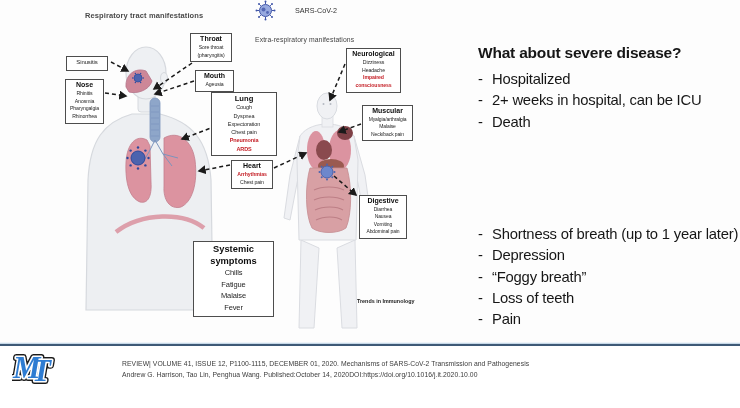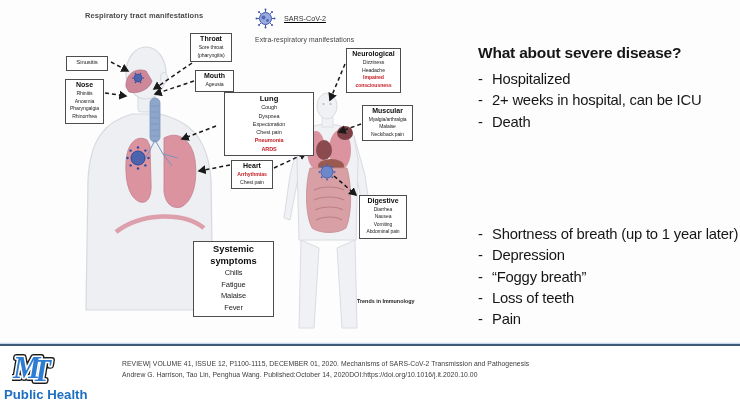--- a/index.html
+++ b/index.html
@@ -2,34 +2,34 @@
 <html><head>
 <meta charset="utf-8">
 <style>
   html,body{margin:0;padding:0;background:#ffffff;}
   #slide{position:relative;width:740px;height:408px;background:#fdfdfd;overflow:hidden;
          font-family:"Liberation Sans",sans-serif;}
   
   .dg-title{position:absolute;font-size:7.5px;font-weight:600;color:#4a4a4a;letter-spacing:.1px;}
   #title-left{left:85px;top:11px;}
   #title-right{left:255px;top:36px;font-weight:500;font-size:6.8px;color:#444;}
-  #virus-header{position:absolute;left:255px;top:8px;display:flex;align-items:center;gap:8px;text-decoration:underline;}
+  #virus-header{position:absolute;left:255px;top:0;display:flex;align-items:center;gap:19px;}
   #virus-header .vh-label{font-size:7.2px;color:#333;}
   
   .box{position:absolute;background:#fff;border:1px solid #4d4d4d;text-align:center;
        padding:1px 1px 2px 1px;box-sizing:border-box;z-index:3;}
   .bt{font-weight:bold;font-size:7px;color:#0e0e0e;line-height:1.25;}
   .bi{font-size:5.2px;color:#1f1f1f;line-height:1.5;letter-spacing:-.1px;}
   .red{color:#c41e25;font-weight:bold;}
   .b-sinusitis{left:66px;top:56px;width:42px;}
   .b-sinusitis .bi{font-size:6px;line-height:1.6;}
   .b-nose{left:65px;top:79px;width:39px;}
   .b-throat{left:190px;top:33px;width:42px;}
   .b-mouth{left:195px;top:70px;width:39px;}
-  .b-lung{left:224px;top:92px;width:90px;}
+  .b-lung{left:211px;top:92px;width:66px;}
   .b-lung .bt{font-size:7.6px;}
   .b-lung .bi{font-size:5.5px;line-height:1.5;}
   .b-heart{left:231px;top:160px;width:42px;}
   .b-neuro{left:346px;top:48px;width:55px;}
   .b-muscular{left:362px;top:105px;width:51px;}
   .b-muscular .bi{font-size:5px;}
   .b-digestive{left:359px;top:195px;width:48px;}
   .b-digestive .bi{font-size:5px;}
   .b-systemic{left:193px;top:241px;width:81px;border-width:1.5px;padding:2px;}
   .b-systemic .bt{font-size:9.3px;}
@@ -282,20 +282,19 @@
     <svg id="logo" viewBox="0 0 48 40">
       <g font-family="Liberation Serif, serif" font-style="italic" font-weight="bold" font-size="31" text-anchor="start">
         <text x="1" y="30" fill="none" stroke="#1b1b1b" stroke-width="6" stroke-linejoin="round">M</text>
         <text x="20" y="33" fill="none" stroke="#1b1b1b" stroke-width="6" stroke-linejoin="round">T</text>
         <text x="1" y="30" fill="none" stroke="#ffffff" stroke-width="3.2" stroke-linejoin="round">M</text>
         <text x="20" y="33" fill="none" stroke="#ffffff" stroke-width="3.2" stroke-linejoin="round">T</text>
         <text x="1" y="30" fill="#2e7cd2">M</text>
         <text x="20" y="33" fill="#2e7cd2">T</text>
       </g>
     </svg>
-    <div id="logo-caption">Public Health</div>
     <div id="citation">
       <div>REVIEW| VOLUME 41, ISSUE 12, P1100-1115, DECEMBER 01, 2020. Mechanisms of SARS-CoV-2 Transmission and Pathogenesis</div>
       <div>Andrew G. Harrison, Tao Lin, Penghua Wang. Published:October 14, 2020DOI:https://doi.org/10.1016/j.it.2020.10.00</div>
     </div>
   </div>
 
 </div>
 
 </body></html>

